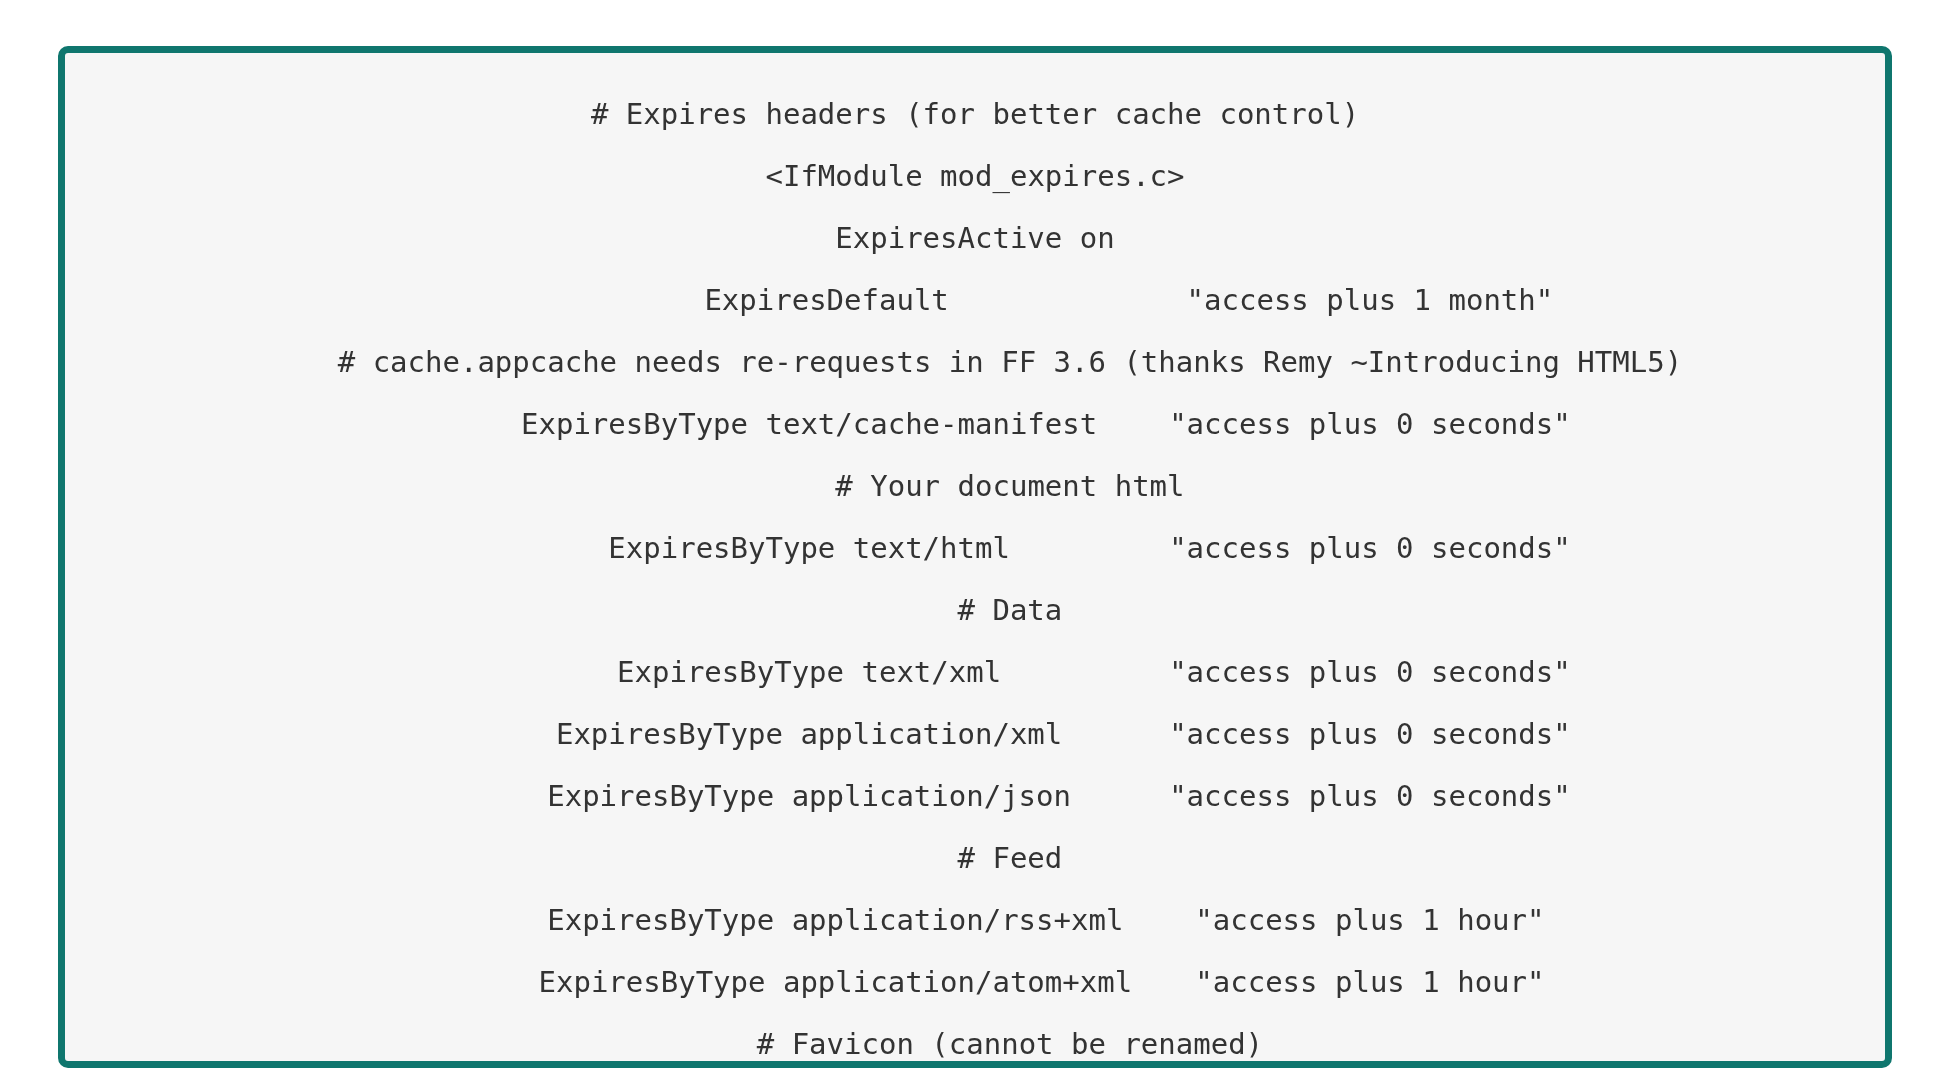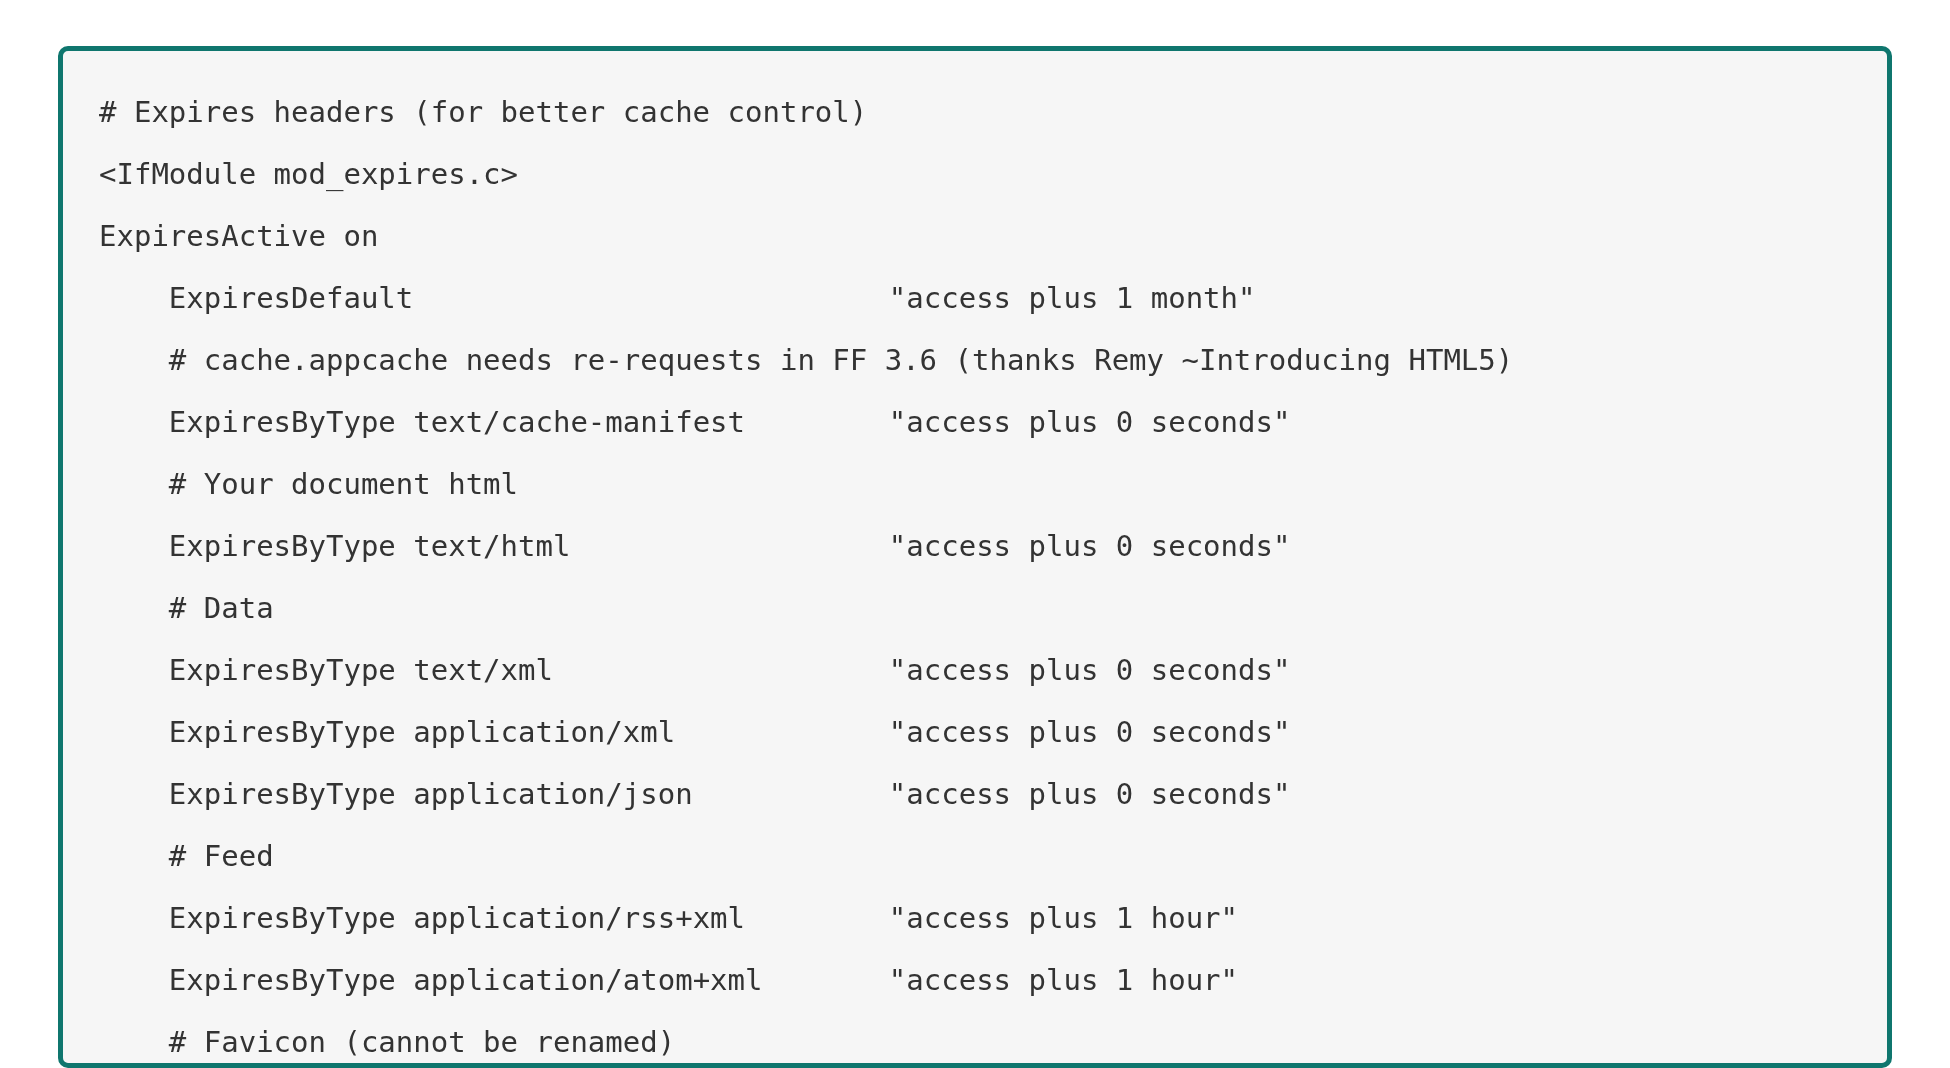--- a/index.html
+++ b/index.html
@@ -14,29 +14,30 @@
     box-sizing: border-box;
     width: 1950px;
     height: 1068px;
     padding: 46px 58px 0 58px;
   }
   .code-block {
     box-sizing: border-box;
     width: 100%;
     height: 100%;
     background: #f6f6f6;
-    border: 5px solid #0f766e;
+    border: 7px solid #0f766e;
     border-radius: 10px;
     padding: 30px 36px 0 36px;
     font-family: "Menlo", "Consolas", "DejaVu Sans Mono", "Liberation Mono", monospace;
     font-size: 29px;
     line-height: 62px;
     color: #333;
     white-space: pre;
     overflow: hidden;
+    text-align: center;
   }
   .line { display: block; }
   .col1 { display: inline-block; width: 720px; }
 </style>
 </head>
 <body>
 
 <div class="page">
   <div class="code-block" id="code"><span class="line"># Expires headers (for better cache control)</span><span class="line">&lt;IfModule mod_expires.c&gt;</span><span class="line">ExpiresActive on</span><span class="line">    <span class="col1">ExpiresDefault</span><span>"access plus 1 month"</span></span><span class="line">    # cache.appcache needs re-requests in FF 3.6 (thanks Remy ~Introducing HTML5)</span><span class="line">    <span class="col1">ExpiresByType text/cache-manifest</span><span>"access plus 0 seconds"</span></span><span class="line">    # Your document html</span><span class="line">    <span class="col1">ExpiresByType text/html</span><span>"access plus 0 seconds"</span></span><span class="line">    # Data</span><span class="line">    <span class="col1">ExpiresByType text/xml</span><span>"access plus 0 seconds"</span></span><span class="line">    <span class="col1">ExpiresByType application/xml</span><span>"access plus 0 seconds"</span></span><span class="line">    <span class="col1">ExpiresByType application/json</span><span>"access plus 0 seconds"</span></span><span class="line">    # Feed</span><span class="line">    <span class="col1">ExpiresByType application/rss+xml</span><span>"access plus 1 hour"</span></span><span class="line">    <span class="col1">ExpiresByType application/atom+xml</span><span>"access plus 1 hour"</span></span><span class="line">    # Favicon (cannot be renamed)</span></div>
 </div>

